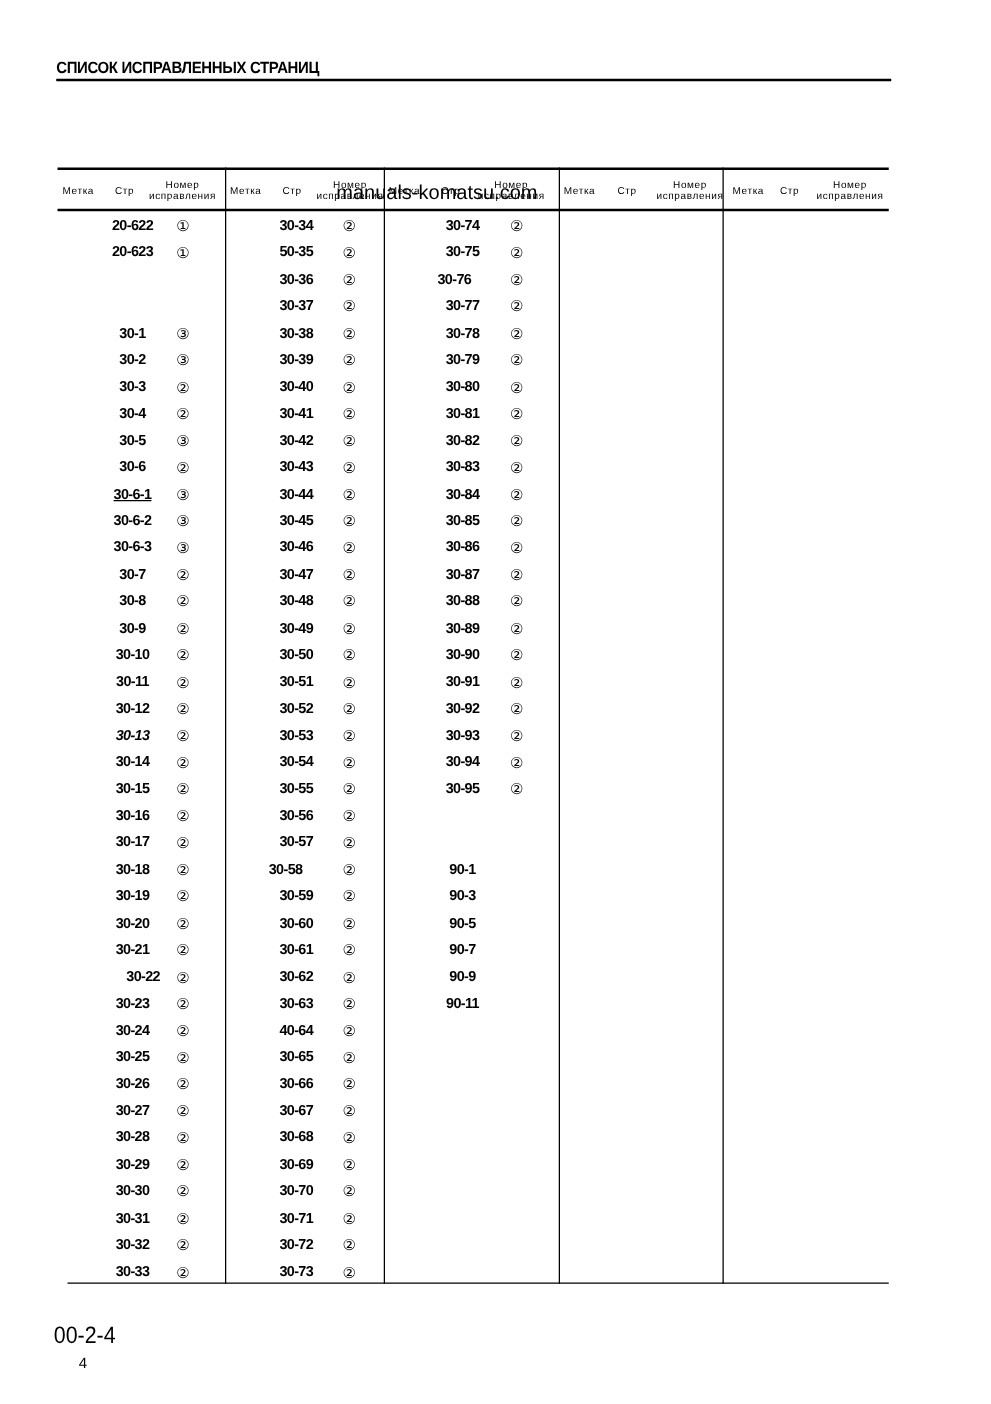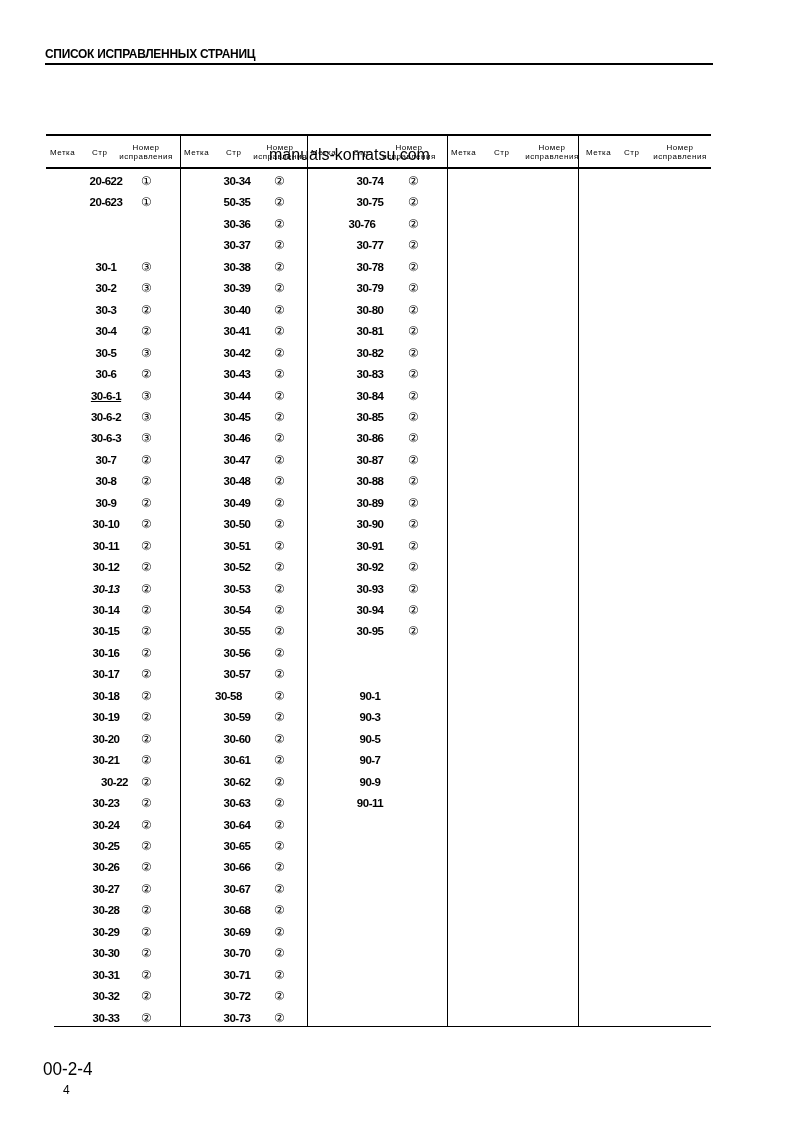--- a/index.html
+++ b/index.html
@@ -170,21 +170,21 @@
     <div class="row" style="left: 169px; top: 577.25px; width: 44px; text-align: center;">30-59</div>
     <div class="rev" style="left: 228px; top: 576.25px;">②</div>
     <div class="row" style="left: 169px; top: 598.7px; width: 44px; text-align: center;">30-60</div>
     <div class="rev" style="left: 228px; top: 597.7px;">②</div>
     <div class="row" style="left: 169px; top: 620.15px; width: 44px; text-align: center;">30-61</div>
     <div class="rev" style="left: 228px; top: 619.15px;">②</div>
     <div class="row" style="left: 169px; top: 641.6px; width: 44px; text-align: center;">30-62</div>
     <div class="rev" style="left: 228px; top: 640.6px;">②</div>
     <div class="row" style="left: 169px; top: 663.05px; width: 44px; text-align: center;">30-63</div>
     <div class="rev" style="left: 228px; top: 662.05px;">②</div>
-    <div class="row" style="left: 169px; top: 684.5px; width: 44px; text-align: center;">30-64</div>
+    <div class="row" style="left: 169px; top: 684.5px; width: 44px; text-align: center;">40-64</div>
     <div class="rev" style="left: 228px; top: 683.5px;">②</div>
     <div class="row" style="left: 169px; top: 705.95px; width: 44px; text-align: center;">30-65</div>
     <div class="rev" style="left: 228px; top: 704.95px;">②</div>
     <div class="row" style="left: 169px; top: 727.4px; width: 44px; text-align: center;">30-66</div>
     <div class="rev" style="left: 228px; top: 726.4px;">②</div>
     <div class="row" style="left: 169px; top: 748.85px; width: 44px; text-align: center;">30-67</div>
     <div class="rev" style="left: 228px; top: 747.85px;">②</div>
     <div class="row" style="left: 169px; top: 770.3px; width: 44px; text-align: center;">30-68</div>
     <div class="rev" style="left: 228px; top: 769.3px;">②</div>
     <div class="row" style="left: 169px; top: 791.75px; width: 44px; text-align: center;">30-69</div>
@@ -198,21 +198,21 @@
     <div class="row" style="left: 169px; top: 877.55px; width: 44px; text-align: center;">30-73</div>
     <div class="rev" style="left: 228px; top: 876.55px;">②</div>
     <div class="hdr" style="left: 265px; top: 15px;">Метка</div>
     <div class="hdr" style="left: 307px; top: 15px;">Стр</div>
     <div class="hdr num" style="left: 333px; top: 10px; width: 60px;">Номер</div>
     <div class="hdr num" style="left: 333px; top: 19px; width: 60px;">исправления</div>
     <div class="row" style="left: 302px; top: 41px; width: 44px; text-align: center;">30-74</div>
     <div class="rev" style="left: 362px; top: 40px;">②</div>
     <div class="row" style="left: 302px; top: 62.45px; width: 44px; text-align: center;">30-75</div>
     <div class="rev" style="left: 362px; top: 61.45px;">②</div>
-    <div class="row" style="left: 294px; top: 83.9px; width: 44px; text-align: center;">30-76</div>
+    <div class="row" style="left: 304px; top: 83.9px; width: 44px; text-align: left;">30-76</div>
     <div class="rev" style="left: 362px; top: 82.9px;">②</div>
     <div class="row" style="left: 302px; top: 105.35px; width: 44px; text-align: center;">30-77</div>
     <div class="rev" style="left: 362px; top: 104.35px;">②</div>
     <div class="row" style="left: 302px; top: 126.8px; width: 44px; text-align: center;">30-78</div>
     <div class="rev" style="left: 362px; top: 125.8px;">②</div>
     <div class="row" style="left: 302px; top: 148.25px; width: 44px; text-align: center;">30-79</div>
     <div class="rev" style="left: 362px; top: 147.25px;">②</div>
     <div class="row" style="left: 302px; top: 169.7px; width: 44px; text-align: center;">30-80</div>
     <div class="rev" style="left: 362px; top: 168.7px;">②</div>
     <div class="row" style="left: 302px; top: 191.15px; width: 44px; text-align: center;">30-81</div>

